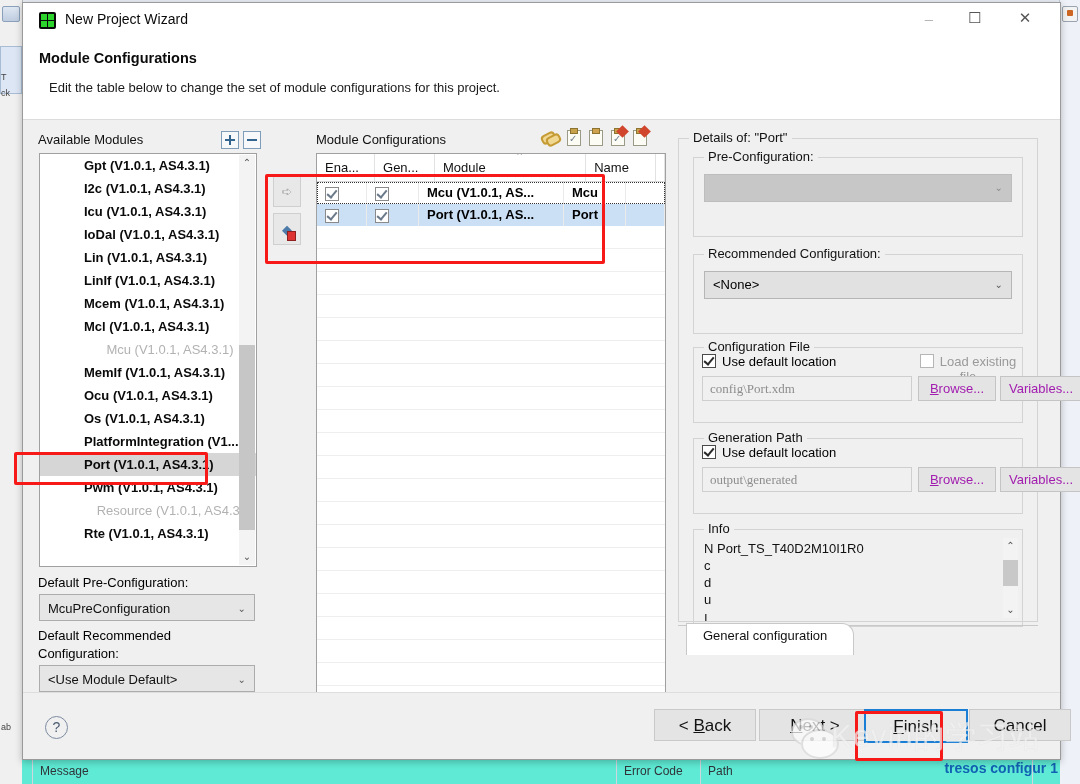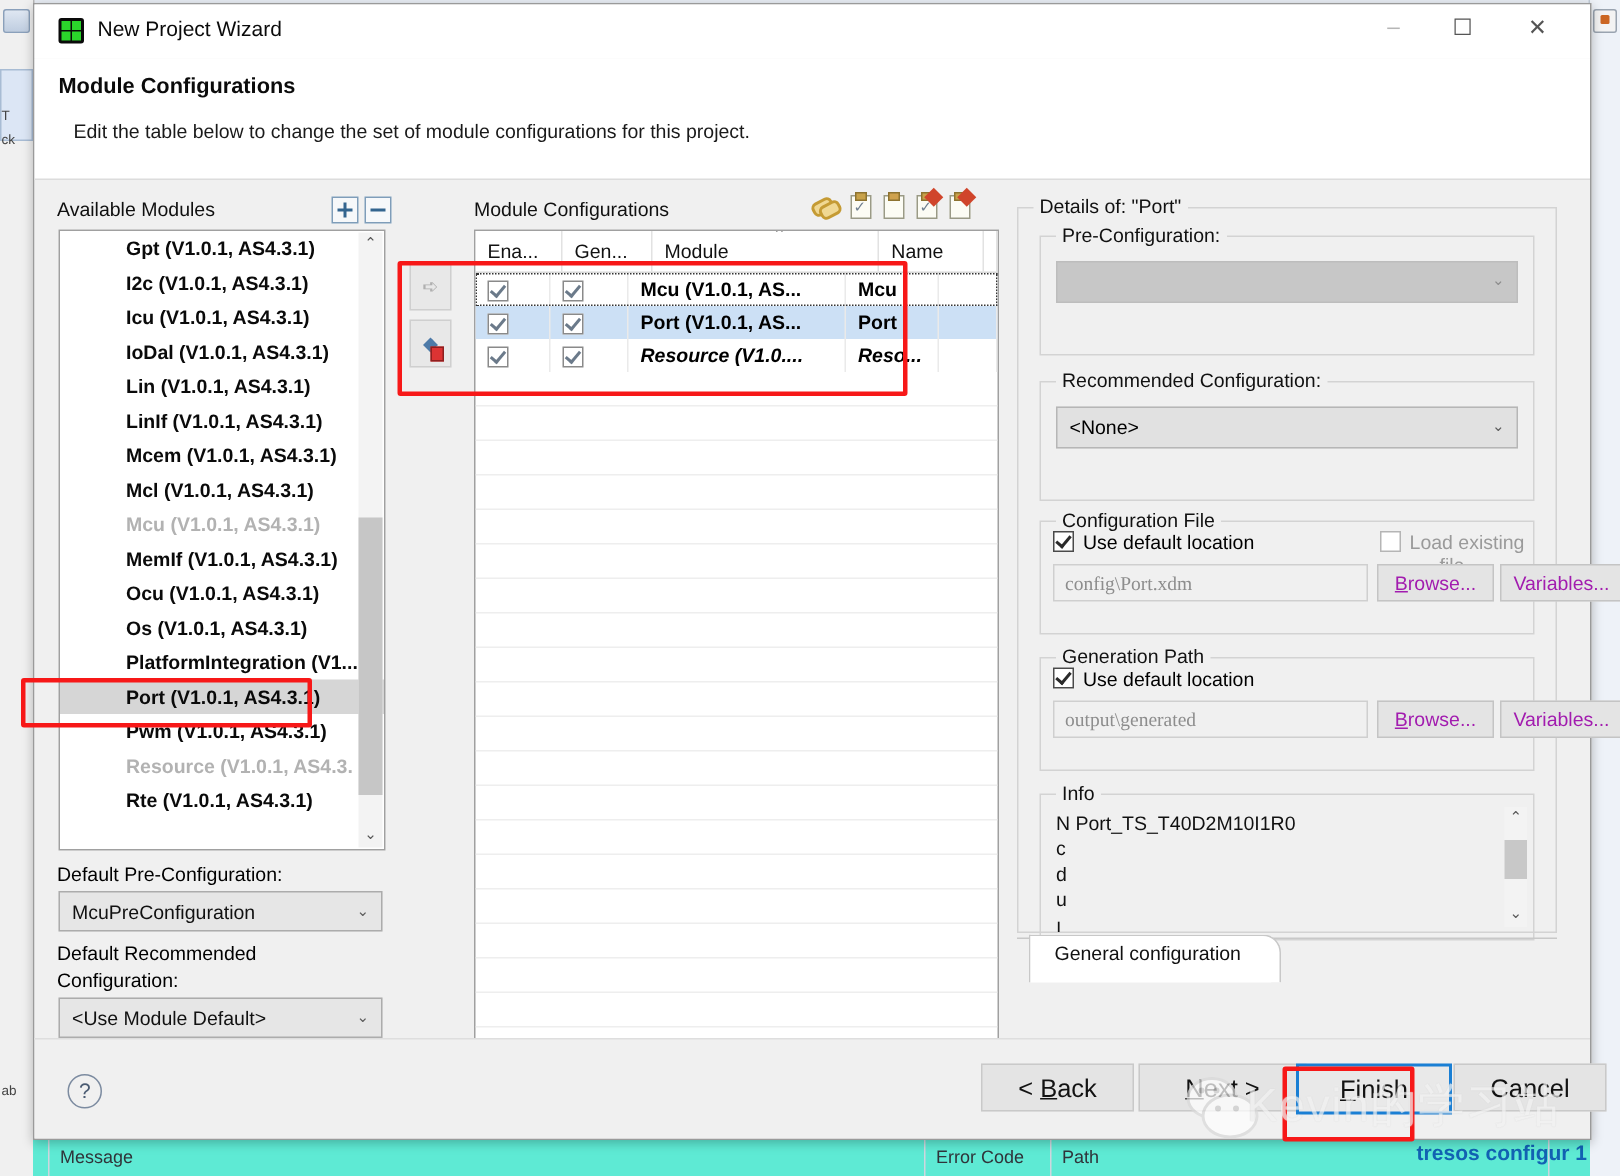--- a/index.html
+++ b/index.html
@@ -51,21 +51,21 @@
   .sq-btn{position:absolute;top:11px;width:16px;height:16px;background:#f6f8fa;border:1px solid #7f9db9;cursor:default;}
   .sq-btn::before,.sq-btn::after{content:"";position:absolute;background:#33658f;}
   .sq-btn::before{left:3px;top:7px;width:10px;height:2px;}
   #btn-expand-all{left:198px;}
   #btn-expand-all::after{left:7px;top:3px;width:2px;height:10px;}
   #btn-collapse-all{left:220px;}
   #btn-collapse-all::after{display:none;}
 
   #avail-list{position:absolute;left:16px;top:33px;width:216px;height:412px;background:#fff;border:1px solid #a0a0a0;overflow:hidden;}
   .mod-row{height:23px;line-height:23px;padding-left:44px;font-size:13px;font-weight:bold;color:#0a0a0a;white-space:nowrap;cursor:default;}
-  .mod-row.dim{color:#b2b2b2;font-weight:bold;}
+  .mod-row.dim{color:#b2b2b2;font-weight:normal;text-align:center;}
   .mod-row.sel{background:#d6d6d6;}
   #list-scroll{position:absolute;right:1px;top:1px;width:16px;bottom:1px;background:#f3f3f3;}
   .sb-arrow{position:absolute;left:0;width:16px;height:16px;text-align:center;font-size:10px;color:#555;line-height:16px;cursor:default;}
   .sb-up{top:0;} .sb-dn{bottom:0;}
   #list-thumb{position:absolute;left:0;width:16px;top:190px;height:185px;background:#c6c6c6;cursor:default;}
 
   #lbl-defpre{position:absolute;left:15px;top:455px;font-size:13px;}
   .combo{position:absolute;background:#e6e6e6;border:1px solid #acacac;font-size:13px;color:#111;}
   .combo .txt{position:absolute;left:8px;top:50%;transform:translateY(-50%);white-space:nowrap;}
   .combo .chev{position:absolute;right:8px;top:50%;transform:translateY(-50%);font-size:10px;color:#5a5a5a;}
@@ -331,27 +331,20 @@
               <div class="td c-name"><span>Mcu</span></div>
               <div class="td c-rest"></div>
             </div>
             <div class="trow row-sel">
               <div class="td c-ena center"><span class="cbx on"></span></div>
               <div class="td c-gen center"><span class="cbx on"></span></div>
               <div class="td c-mod"><span>Port (V1.0.1, AS...</span></div>
               <div class="td c-name"><span>Port</span></div>
               <div class="td c-rest"></div>
             </div>
-            <div class="trow">
-              <div class="td c-ena center"><span class="cbx on"></span></div>
-              <div class="td c-gen center"><span class="cbx on"></span></div>
-              <div class="td c-mod"><span class="italic">Resource (V1.0....</span></div>
-              <div class="td c-name"><span class="italic">Reso...</span></div>
-              <div class="td c-rest"></div>
-            </div>
           </div>
         <div id="empty-rows">
             <div class="erow"></div>
             <div class="erow"></div>
             <div class="erow"></div>
             <div class="erow"></div>
             <div class="erow"></div>
             <div class="erow"></div>
             <div class="erow"></div>
             <div class="erow"></div>

